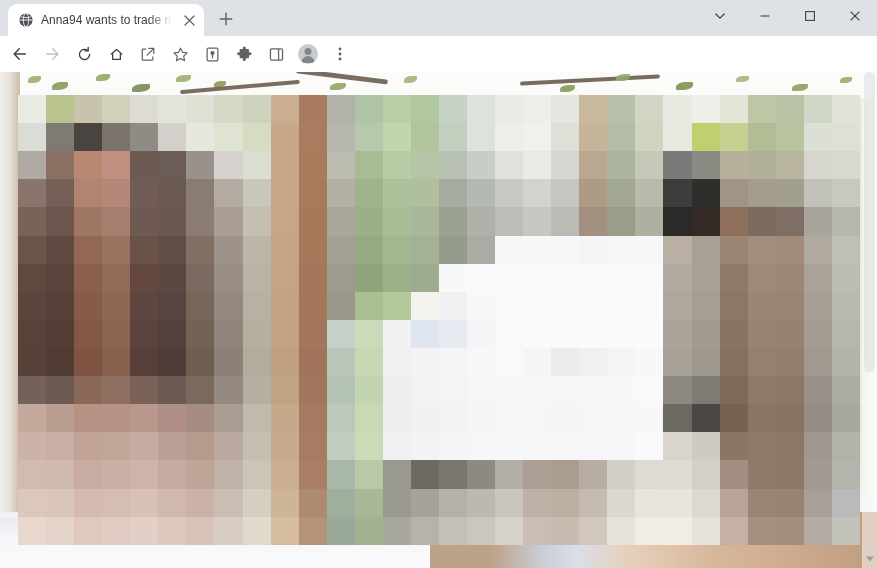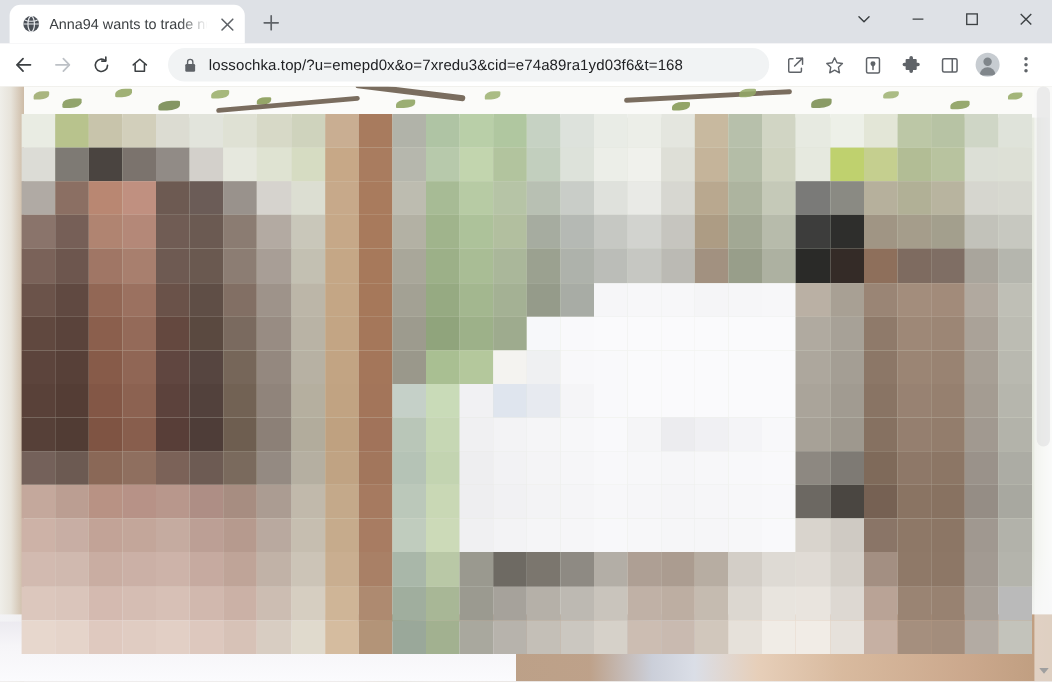--- a/index.html
+++ b/index.html
@@ -332,29 +332,20 @@
       </svg>
     </div>
 
     <div class="tb-btn">
       <svg width="17" height="17" viewBox="0 0 18 18">
         <polyline points="3.2,8.6 9,3.6 14.8,8.6" fill="none" stroke="#3c4043" stroke-width="1.35" stroke-linecap="round" stroke-linejoin="round"></polyline>
         <polyline points="4.9,8 4.9,14.2 13.1,14.2 13.1,8" fill="none" stroke="#3c4043" stroke-width="1.35" stroke-linecap="round" stroke-linejoin="round"></polyline>
       </svg>
     </div>
 
-    <div class="omnibox">
-      <span class="lock">
-        <svg width="11" height="13" viewBox="0 0 11 13">
-          <rect x="1.4" y="5.3" width="8.2" height="6.5" rx="1.1" fill="#5f6368"></rect>
-          <path d="M3.3 5.3 V3.7 a2.2 2.2 0 0 1 4.4 0 V5.3" fill="none" stroke="#5f6368" stroke-width="1.15"></path>
-        </svg>
-      </span>
-      <span class="url" title="lossochka.top/?u=emepd0x&amp;o=7xredu3&amp;cid=e74a89ra1yd03f6&amp;t=168">lossochka.top/?u=emepd0x&amp;o=7xredu3&amp;cid=e74a89ra1yd03f6&amp;t=168</span>
-    </div>
 
     <div class="tb-right">
 
       <div class="tb-btn">
         <svg width="17" height="17" viewBox="0 0 18 18">
           <path d="M6.2 3.2 H3.4 a1 1 0 0 0 -1 1 V14 a1 1 0 0 0 1 1 H12.6 a1 1 0 0 0 1 -1 V11.4" fill="none" stroke="#5f6368" stroke-width="1.3" stroke-linecap="round" stroke-linejoin="round"></path>
           <polyline points="9.3,2.6 14.6,2.6 14.6,7.9" fill="none" stroke="#5f6368" stroke-width="1.3" stroke-linecap="round" stroke-linejoin="round"></polyline>
           <line x1="14.4" y1="2.8" x2="7.6" y2="9.6" stroke="#5f6368" stroke-width="1.3" stroke-linecap="round"></line>
         </svg>
       </div>

